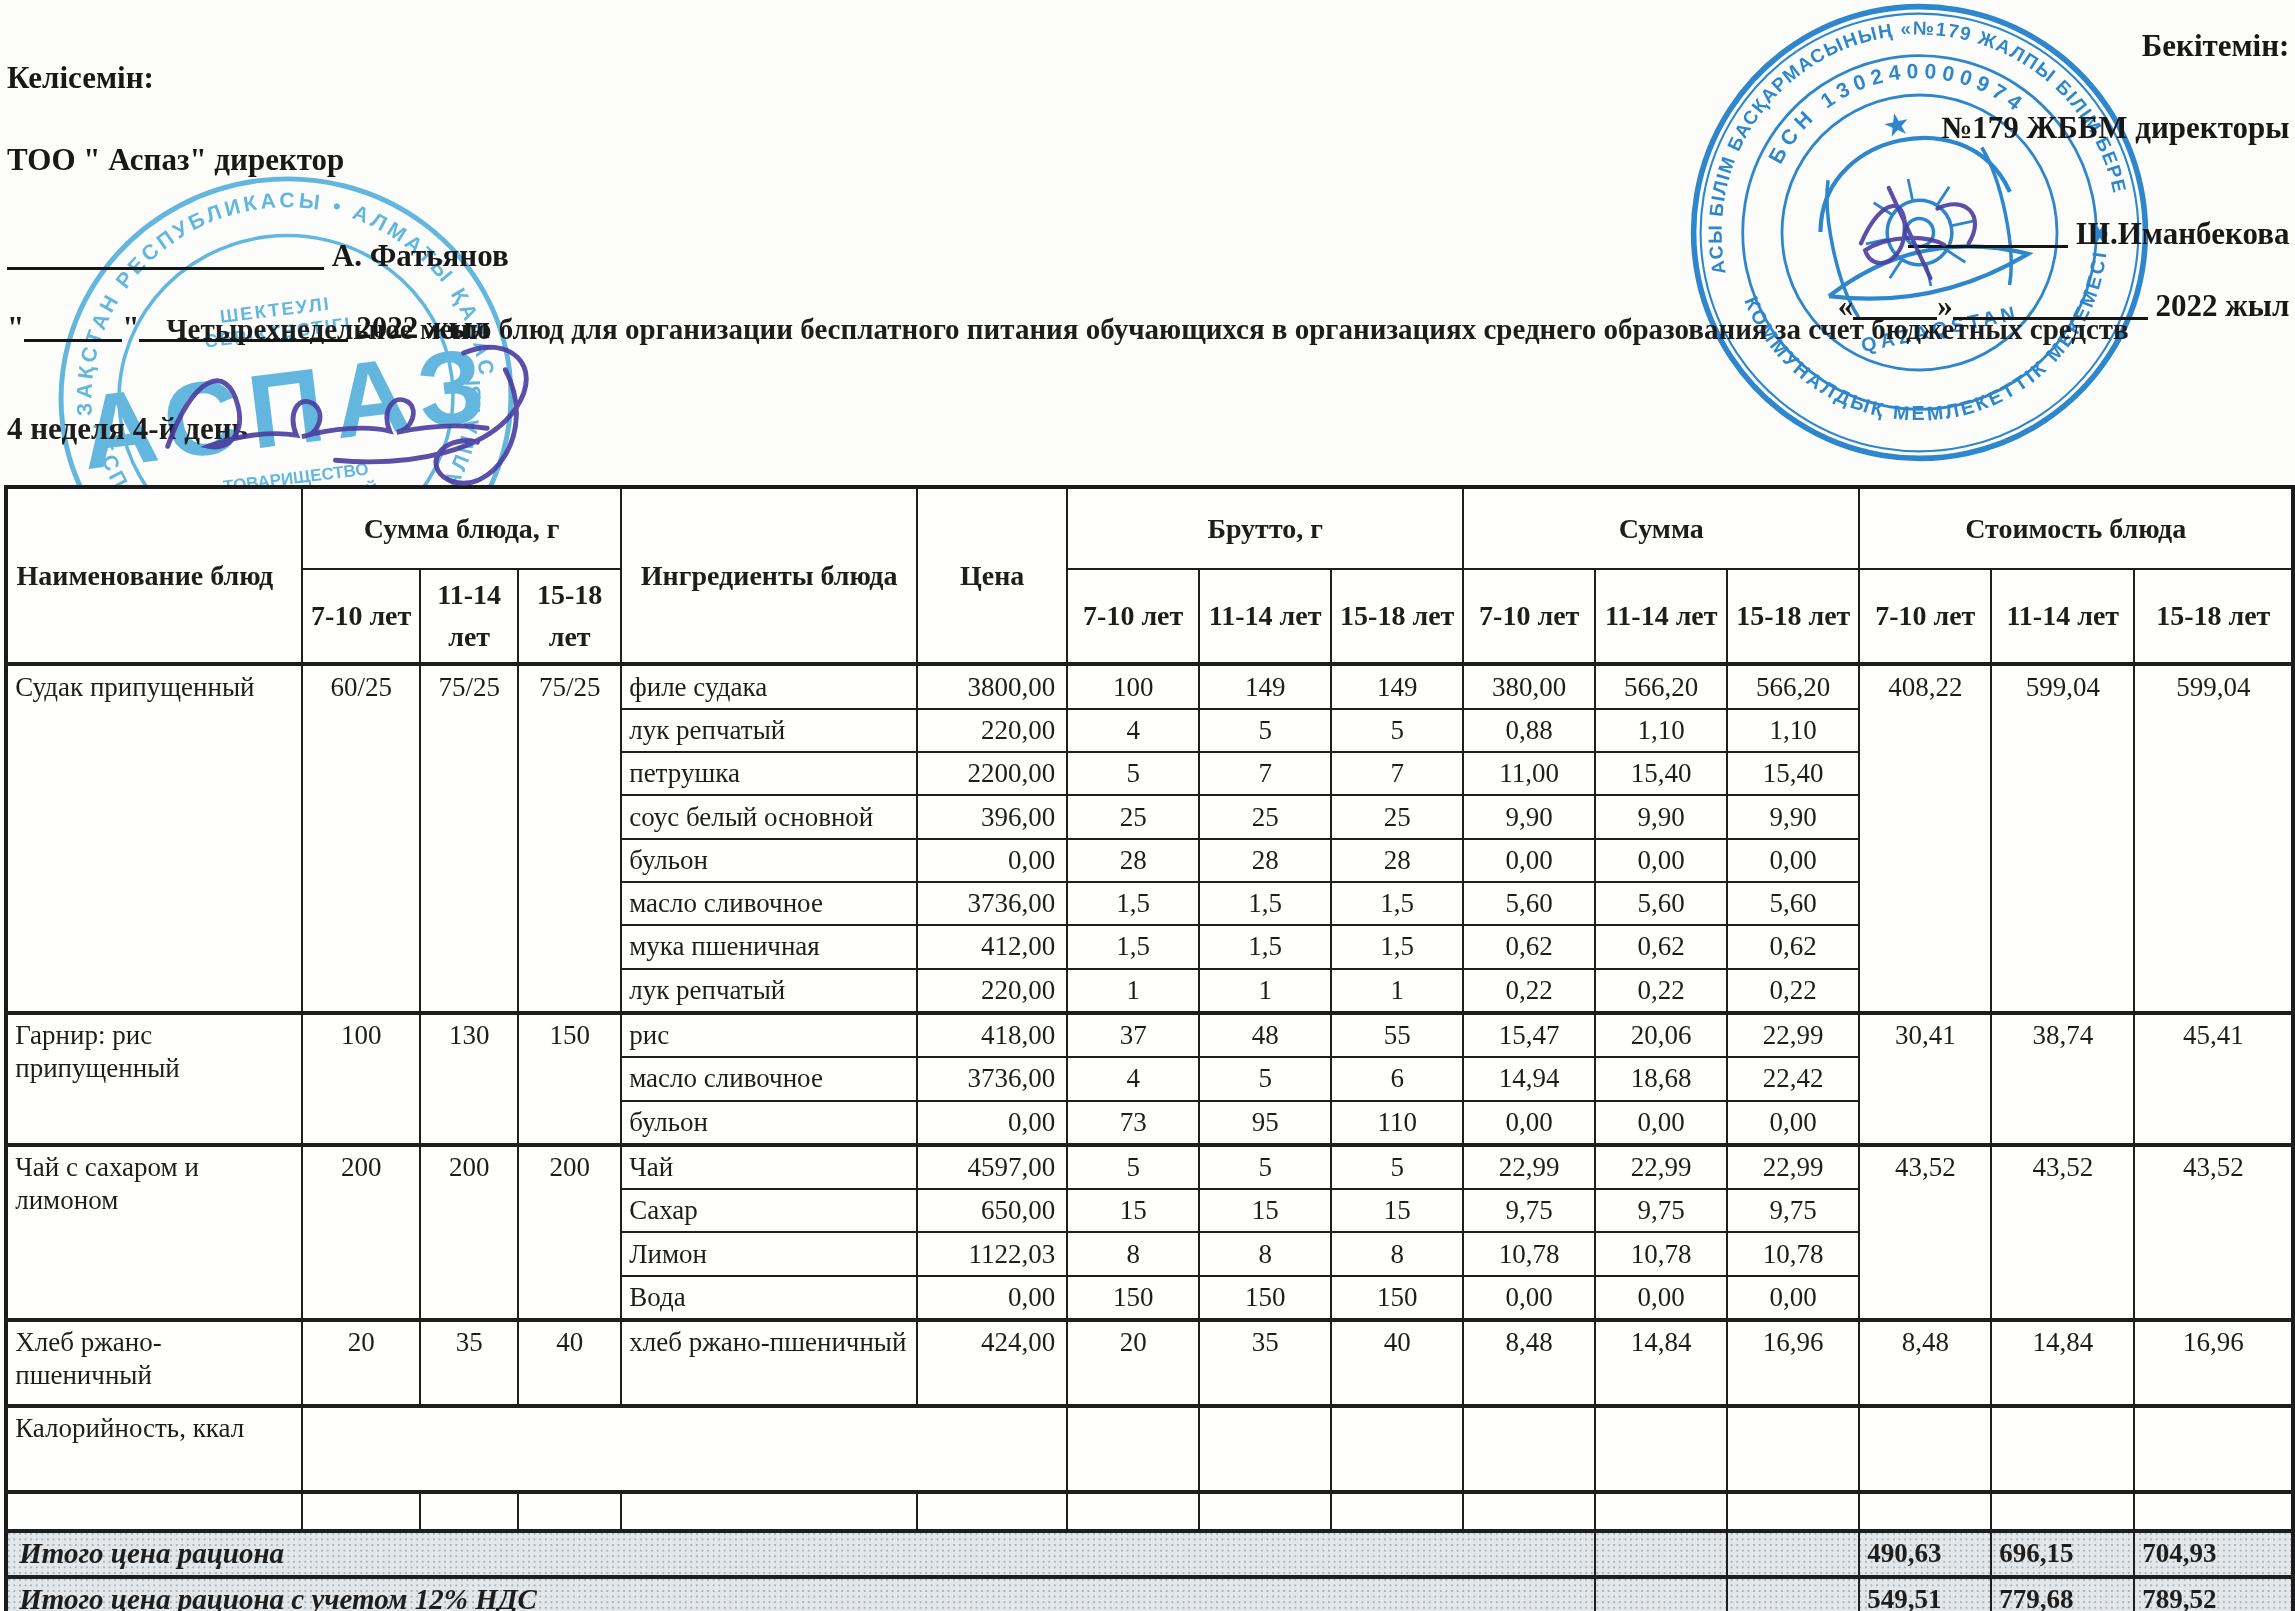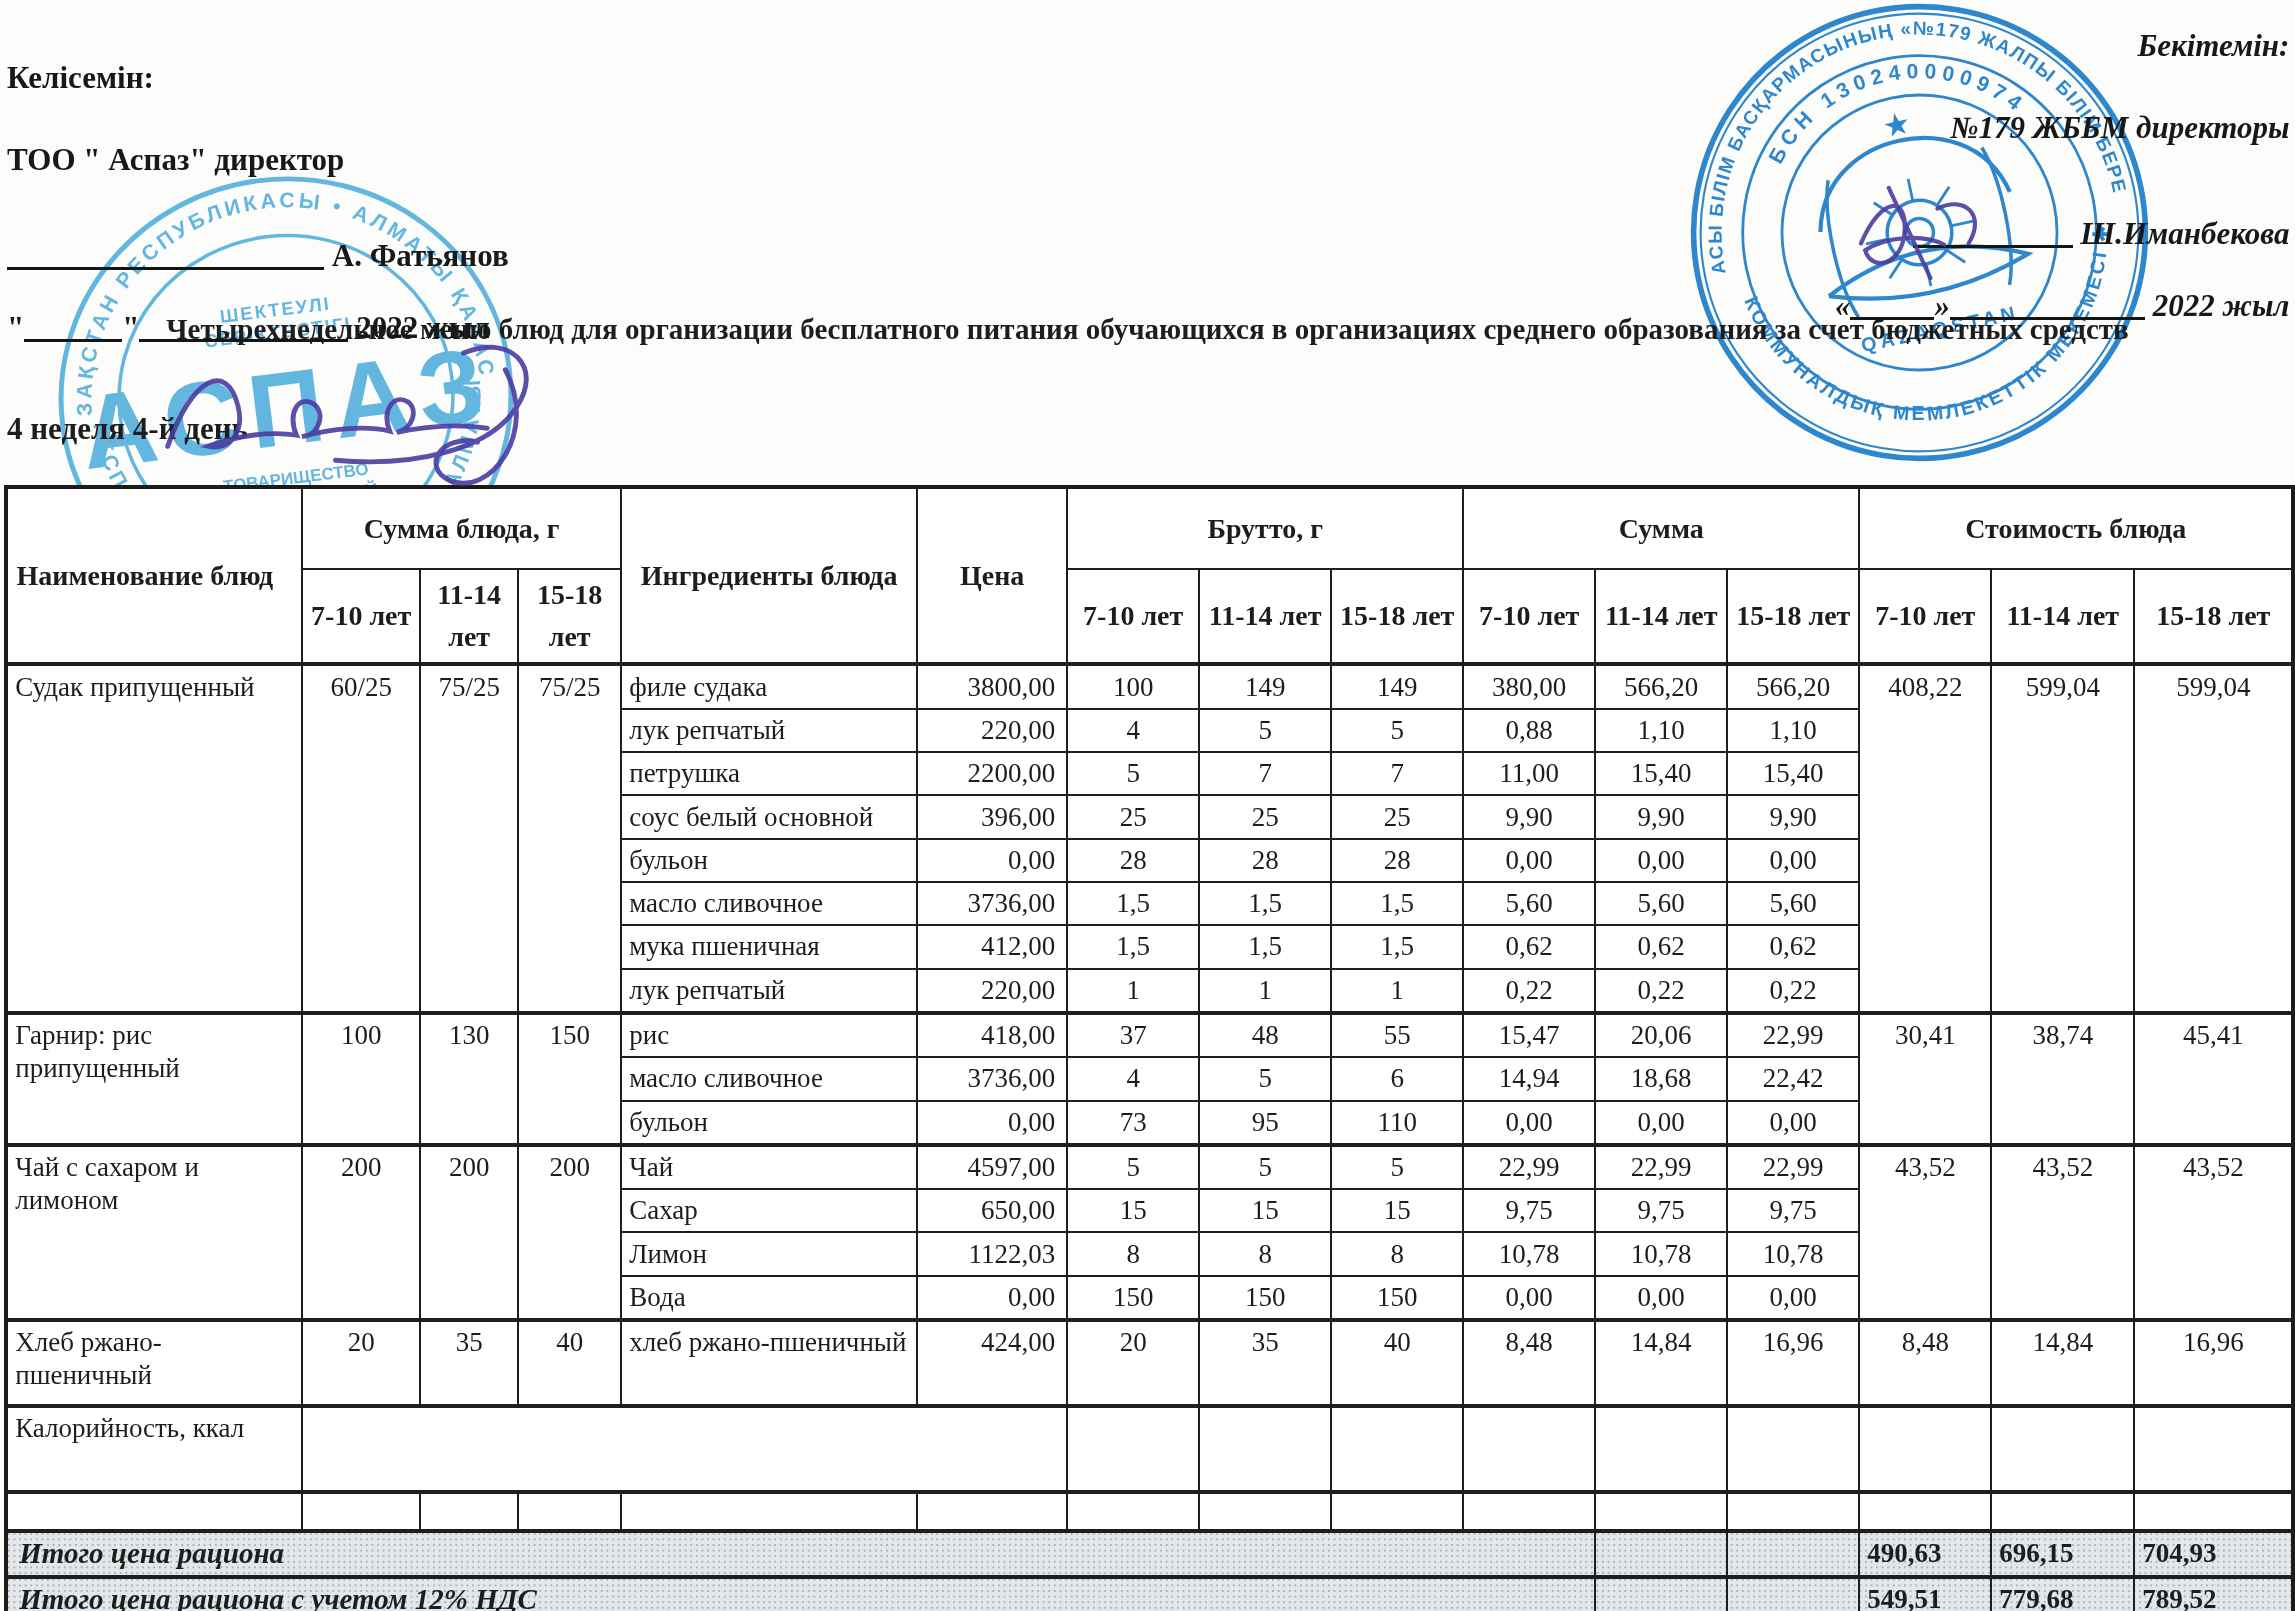--- a/index.html
+++ b/index.html
@@ -6,21 +6,21 @@
   body{
     width:2295px;height:1612px;position:relative;overflow:hidden;
     background:#fcfcfa;color:#1d1d1d;
     font-family:"Liberation Serif","DejaVu Serif",serif;
   }
   .page{position:absolute;inset:0;}
 
   
   .appr{position:absolute;font:700 31px/1.15 "Liberation Serif",serif;color:#181818;white-space:nowrap;z-index:5;}
   .appr-left{left:7px;top:60px;text-align:left;}
-  .appr-right{right:5.6px;top:28px;text-align:right;font-style:italic;}
+  .appr-right{right:5.6px;top:28px;text-align:right;}
   .appr .l1{margin-bottom:46px;}
   .appr .l2{margin-bottom:61px;}
   .appr .l3{margin-bottom:36px;}
   .appr-right .l2{margin-bottom:71px;}
   .ul{display:inline-block;border-bottom:3.5px solid #151515;height:28px;vertical-align:-4.2px;}
   .w455{width:317px;} .w140{width:98px;} .w300{width:209px;}
   .w230{width:160px;} .w120{width:84px;} .w280{width:195px;}
 
   
   .stamp{position:absolute;z-index:2;}

